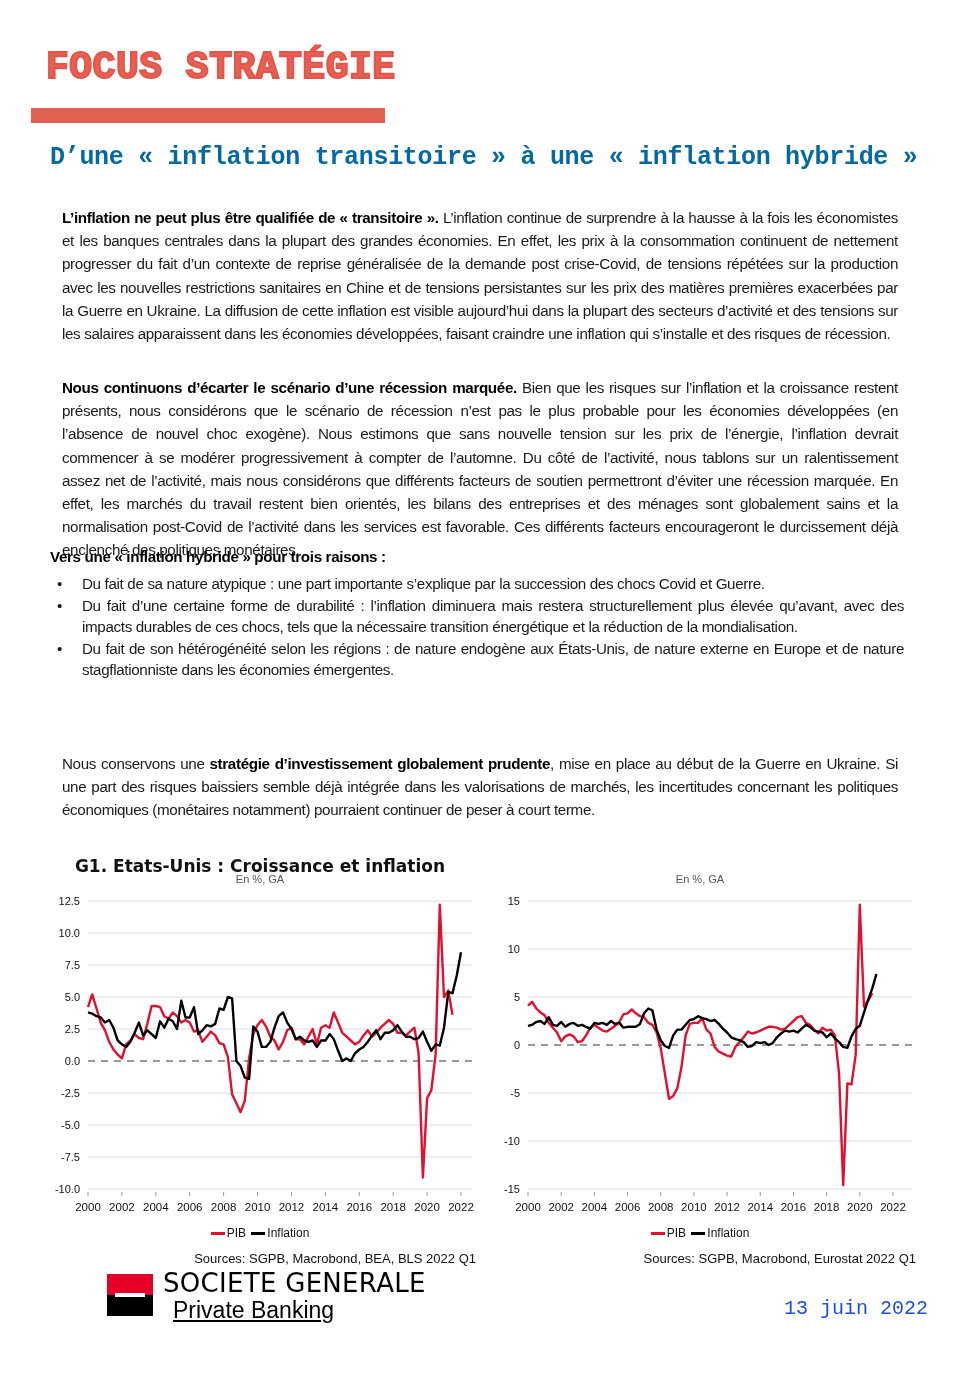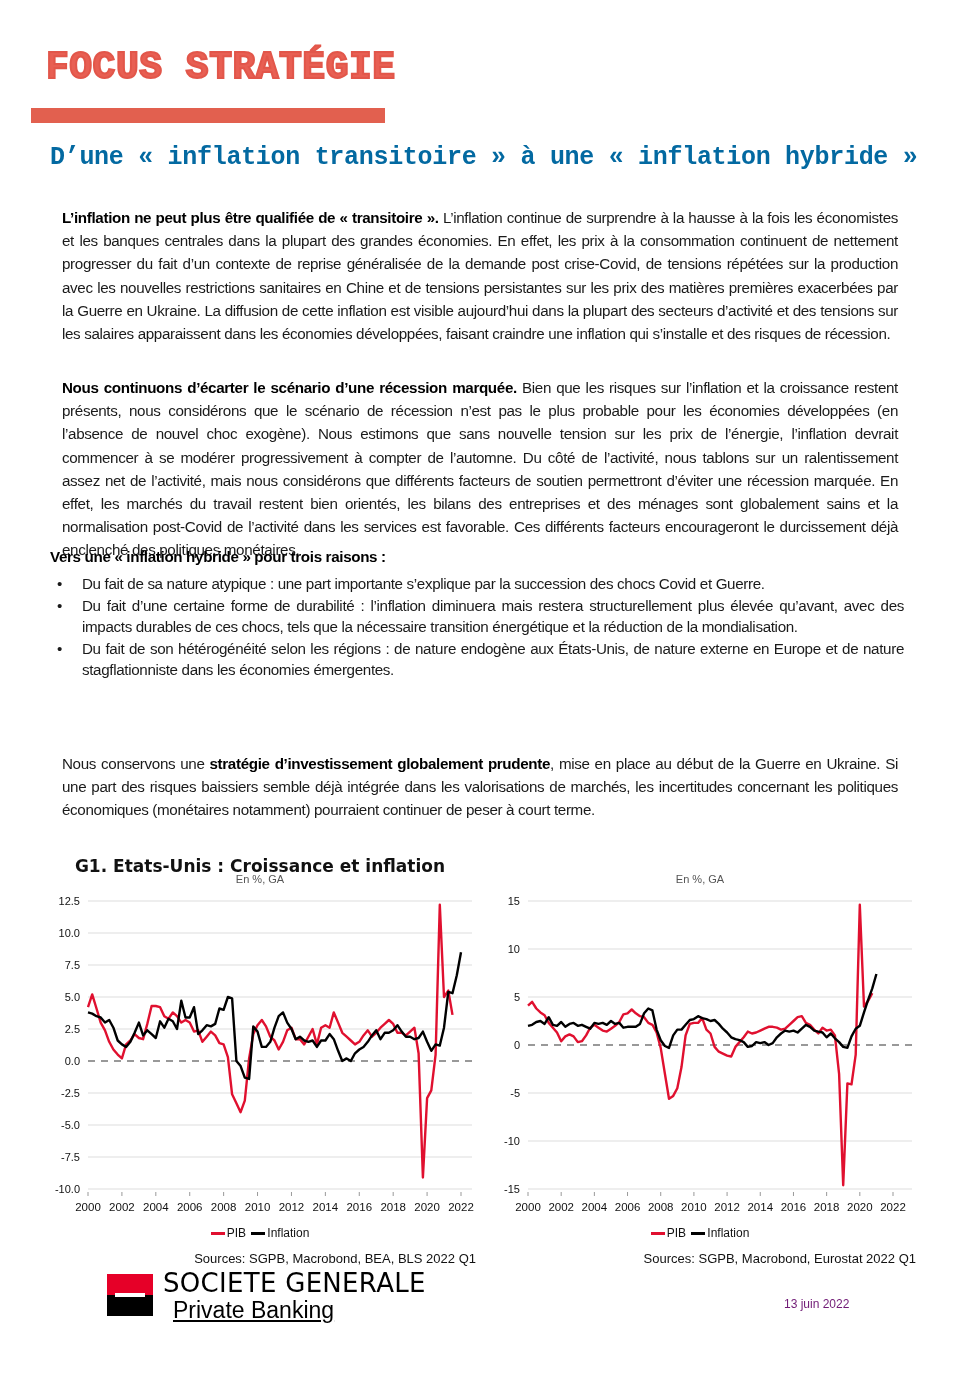--- a/index.html
+++ b/index.html
@@ -29,21 +29,21 @@
   .chart .legend { position:absolute; top:390px; left:0; width:440px; text-align:center; font-size:12px; color:#111; }
   .legend .sw { display:inline-block; width:14px; height:3px; vertical-align:middle; margin-right:2px; }
   .chart .source { position:absolute; top:415px; right:4px; font-size:13px; color:#111; }
 
   .logo { position:absolute; left:107px; top:1274px; width:46px; height:42px; }
   .logo .top { height:21px; background:#e60028; }
   .logo .bot { height:21px; background:#000; }
   .logo .mid { position:absolute; left:8px; top:19px; width:30px; height:4px; background:#fff; }
   .brand { position:absolute; left:163px; top:1268px; font-family:"DejaVu Sans", sans-serif; font-size:26px; color:#000; letter-spacing:0.3px; }
   .brand-sub { position:absolute; left:173px; top:1297px; font-family:"Liberation Sans", sans-serif; font-size:23px; color:#000;text-decoration:underline; }
-  .date { position:absolute; left:784px; top:1297px; font-size:12px; color:#701a75; }
+  .date { position:absolute; left:784px; top:1297px; font-size:20px; color:#1d4ed8;font-family:Liberation Mono, monospace; }
 </style>
 </head>
 <body>
 
 <div class="focus-title"><span>FOCUS STRATÉGIE</span></div>
 <div class="focus-bar"></div>
 <div class="headline">D’une « inflation transitoire » à une « inflation hybride »</div>
 
 <div class="body p1">
   <p><b>L’inflation ne peut plus être qualifiée de « transitoire ».</b><span> L’inflation continue de surprendre à la hausse à la fois les économistes et les banques centrales dans la plupart des grandes économies. En effet, les prix à la consommation continuent de nettement progresser du fait d’un contexte de reprise généralisée de la demande post crise-Covid, de tensions répétées sur la production avec les nouvelles restrictions sanitaires en Chine et de tensions persistantes sur les prix des matières premières exacerbées par la Guerre en Ukraine. La diffusion de cette inflation est visible aujourd’hui dans la plupart des secteurs d’activité et des tensions sur les salaires apparaissent dans les économies développées, faisant craindre une inflation qui s’installe et des risques de récession.</span></p>

